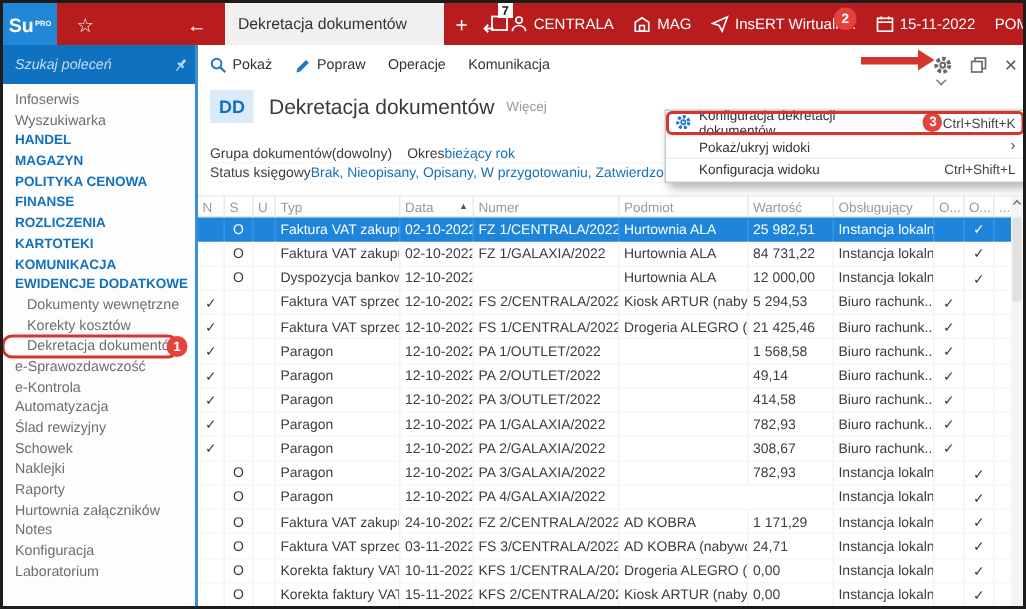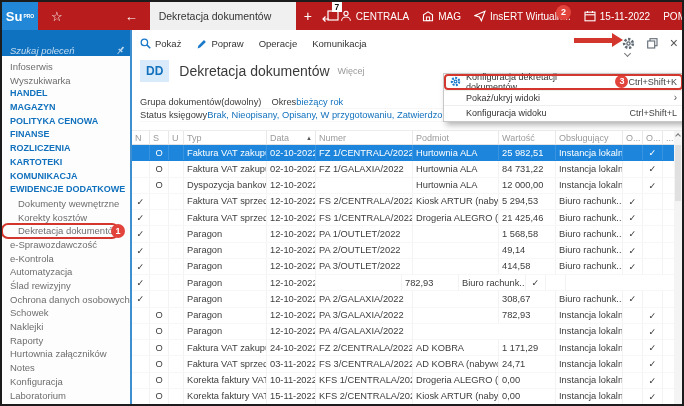--- a/index.html
+++ b/index.html
@@ -22,21 +22,21 @@
   .sessions { position:relative; margin-left:10px; width:18px; height:16px; flex:none; }
   .sessions .badge7 { position:absolute; right:-2px; top:-6px; background:#fff; color:#111;
                       font-size:8.5px; font-weight:bold; width:10px; height:10px; line-height:10px;
                       text-align:center; }
   .tb-right { margin-left:auto; display:flex; align-items:center; gap:13px; padding-right:8px; }
   .tb-group { display:flex; align-items:center; gap:4px; white-space:nowrap; }
 
   
   .sidebar { position:absolute; left:0; top:28px; width:130px; bottom:0; background:#fdfdfd; }
   .sidebar::after { content:""; position:absolute; right:0; top:0; bottom:0; width:2px; background:#3d8fd0; }
-  .search { height:26px; background:#0e72c0; display:flex; align-items:flex-end; padding:0 6px 0 8px; }
+  .search { height:26px; background:#0e72c0; display:flex; align-items:center; padding:0 6px 0 8px; }
   .search .ph { font-style:italic; font-size:9.5px; color:#c6dcef; flex:1; }
   .side-list { padding-top:4px; }
   .side-item { height:13.7px; line-height:13.7px; font-size:9.5px; color:#6e6e6e;
                padding-left:8px; white-space:nowrap; position:relative; }
   .side-item.section { color:#1271bd; font-weight:bold; font-size:9px; }
   .side-item.sub { padding-left:16px; }
   .side-item.selected { outline:2px solid #d3362d; border-radius:6px; outline-offset:-1px;
                         margin-right:14px; }
   .num-badge { width:14px; height:14px; border-radius:50%; background:#e2443b; color:#fff;
                font-size:9px; font-weight:bold; display:flex; align-items:center;
@@ -183,21 +183,20 @@
         <div class="side-item section">KARTOTEKI</div>
         <div class="side-item section">KOMUNIKACJA</div>
         <div class="side-item section">EWIDENCJE DODATKOWE</div>
         <div class="side-item sub">Dokumenty wewnętrzne</div>
         <div class="side-item sub">Korekty kosztów</div>
         <div class="side-item sub selected">Dekretacja dokumentów<div class="num-badge">1</div></div>
         <div class="side-item item">e-Sprawozdawczość</div>
         <div class="side-item item">e-Kontrola</div>
         <div class="side-item item">Automatyzacja</div>
         <div class="side-item item">Ślad rewizyjny</div>
-        <div class="side-item item">Ochrona danych osobowych</div>
         <div class="side-item item">Schowek</div>
         <div class="side-item item">Naklejki</div>
         <div class="side-item item">Raporty</div>
         <div class="side-item item">Hurtownia załączników</div>
         <div class="side-item item">Notes</div>
         <div class="side-item item">Konfiguracja</div>
         <div class="side-item item">Laboratorium</div>
       </div>
   </div>
 
@@ -438,20 +437,21 @@
             <div class="cell c-center" style="width: 20px;">✓</div>
             <div class="cell c-center" style="width: 20px;"></div>
             <div class="cell " style="width: 12px;"></div>
           </div>
           <div class="row">
             <div class="cell c-center" style="width: 17px;">✓</div>
             <div class="cell c-center" style="width: 19px;"></div>
             <div class="cell c-center" style="width: 15px;"></div>
             <div class="cell " style="width: 83px;">Paragon</div>
             <div class="cell " style="width: 49px;">12-10-2022</div>
+            <div class="cell " style="width: 97px;">PA 1/GALAXIA/2022</div>
             <div class="cell " style="width: 86px;"></div>
             <div class="cell c-right" style="width: 57px;">782,93</div>
             <div class="cell " style="width: 67px;">Biuro rachunk...</div>
             <div class="cell c-center" style="width: 20px;">✓</div>
             <div class="cell c-center" style="width: 20px;"></div>
             <div class="cell " style="width: 12px;"></div>
           </div>
           <div class="row">
             <div class="cell c-center" style="width: 17px;">✓</div>
             <div class="cell c-center" style="width: 19px;"></div>

